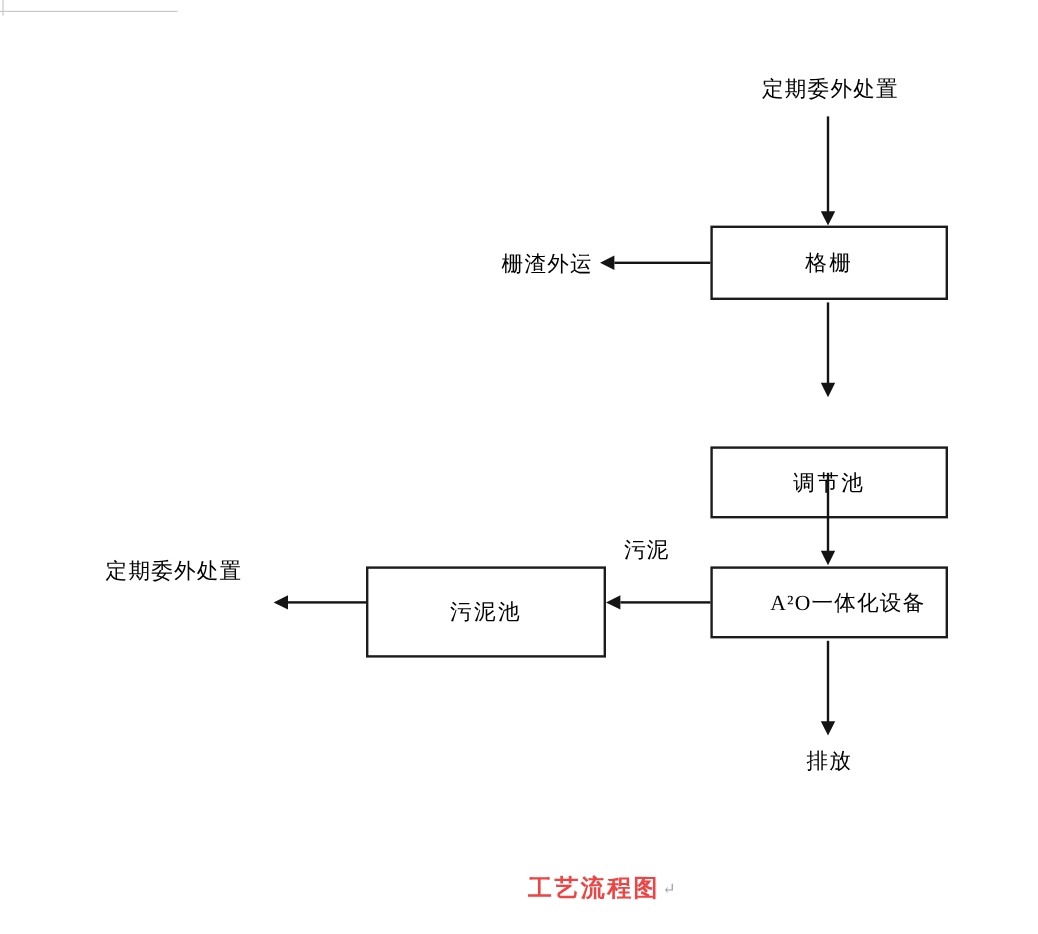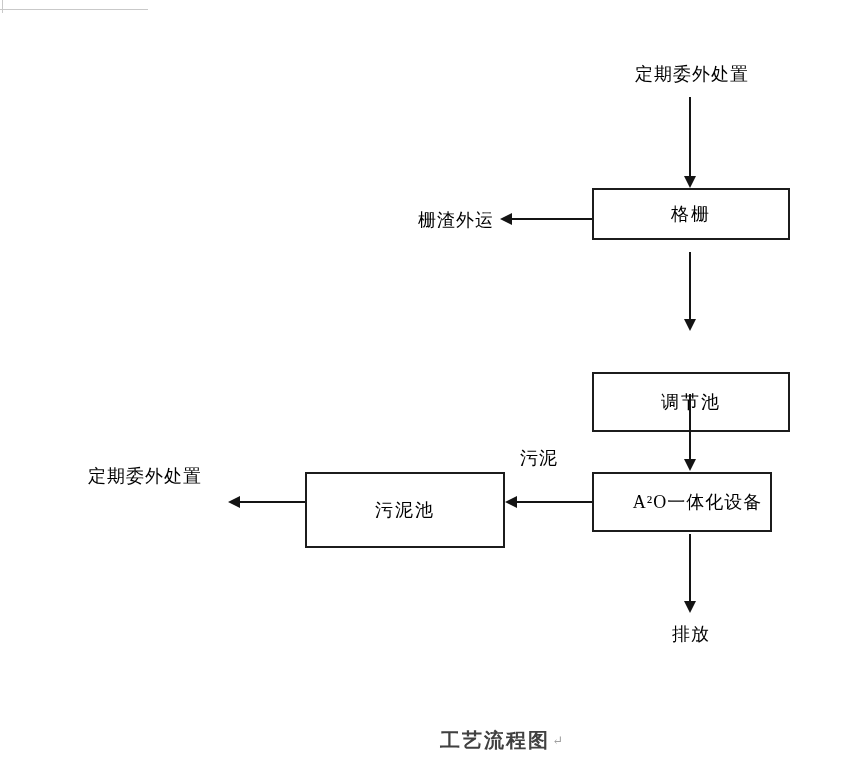--- a/index.html
+++ b/index.html
@@ -34,23 +34,23 @@
     position: absolute;
     border: 2px solid #1c1c1c;
     background: #ffffff;
     display: flex;
     align-items: center;
     justify-content: center;
     font-size: 18px;
     letter-spacing: 2px;
     box-sizing: border-box;
   }
-  .box-grid       { left: 592px; top: 188px; width: 198px; height: 52px; }
+  .box-grid       { left: 592px; top: 188px; width: 198px; height: 62px; }
   .box-regulating { left: 592px; top: 332px; width: 198px; height: 60px; margin-top: 40px; }
-  .box-a2o        { left: 592px; top: 472px; width: 180px; height: 60px; letter-spacing: 1px; padding-left: 31px; }
+  .box-a2o        { left: 592px; top: 472px; width: 198px; height: 60px; letter-spacing: 1px; padding-left: 31px; }
   .box-sludge     { left: 305px; top: 472px; width: 200px; height: 76px; }
 
   
   .flabel {
     position: absolute;
     font-size: 18px;
     letter-spacing: 1px;
     white-space: nowrap;
   }
   .lbl-source    { left: 612px; top: 62px;  width: 160px; text-align: center; }
@@ -106,21 +106,21 @@
     left: 440px;
     top: 727px;
     display: flex;
     align-items: center;
     white-space: nowrap;
   }
   .caption-text {
     font-size: 20px;
     font-weight: bold;
     letter-spacing: 2px;
-    color: #404040;
+    color: #ef4444;
   }
   .pmark {
     font-size: 13px;
     color: #a0a0a0;
     margin-left: 2px;
   }
 </style>
 </head>
 <body>
 

